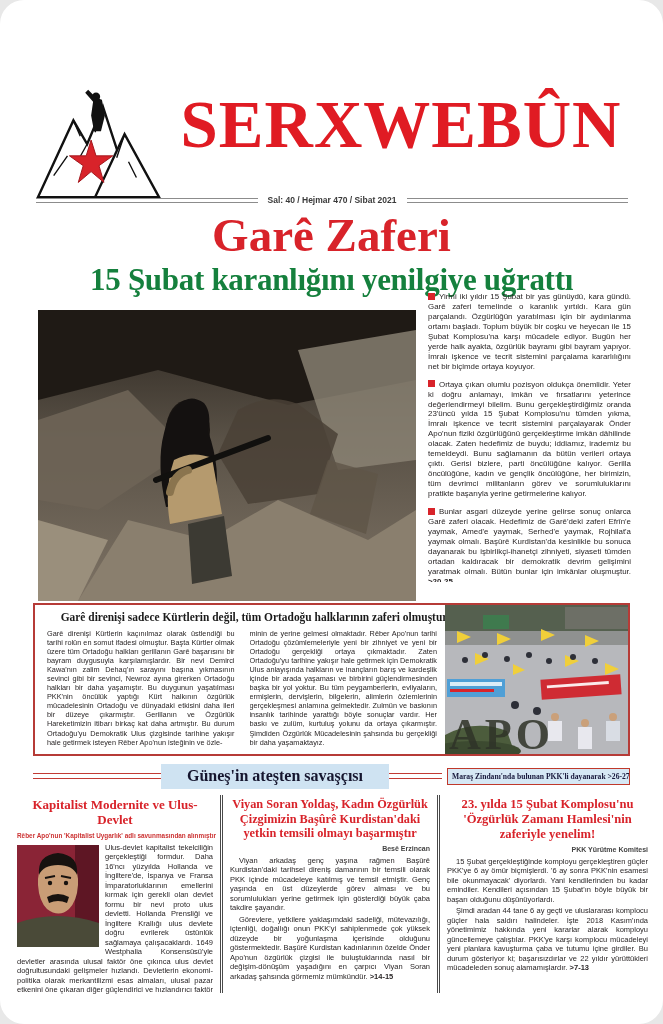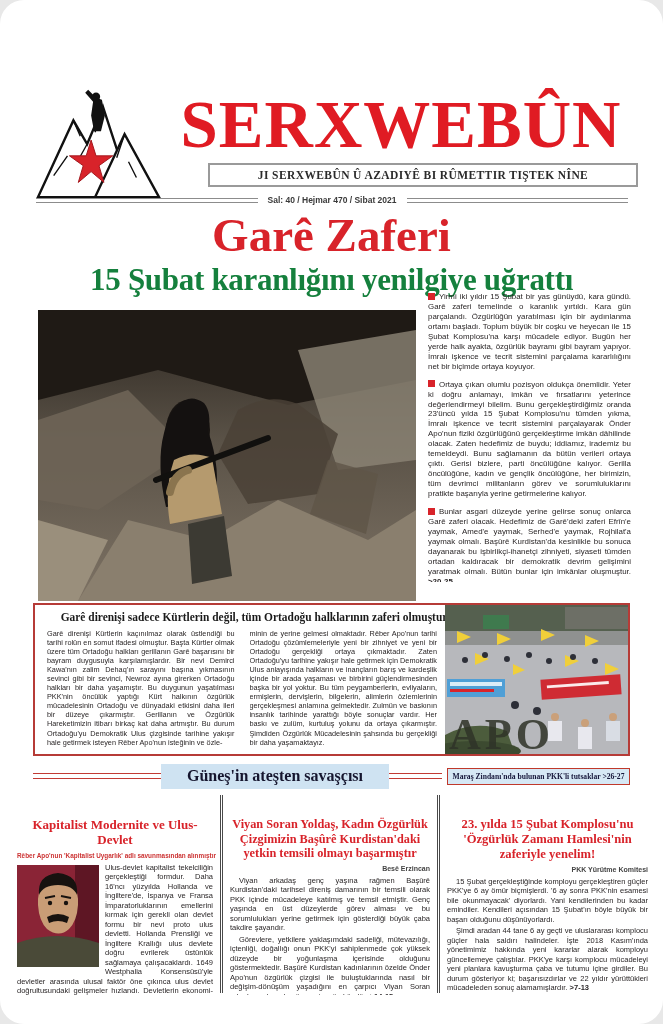--- a/index.html
+++ b/index.html
@@ -72,21 +72,21 @@
     background:#cfe3f2; padding:3px 26px 4px 26px; white-space:nowrap;
     font-family:"Liberation Serif", serif; font-weight:bold; font-size:16px; color:#15152e;
   }
   .caption-box {
     width:183px; background:#d6e8f5; border:1.5px solid #c0392b; padding:3px 4px;
     font-family:"Liberation Serif", serif; font-weight:bold; font-size:7.6px;
     color:#16163a; text-align:center; white-space:nowrap; overflow:hidden;
   }
   
   .articles { position:absolute; left:10px; top:793px; width:645px; height:202px; display:flex; }
-  .art-col { padding:2px 7px; overflow:hidden;margin-top:20px; }
+  .art-col { padding:2px 7px; overflow:hidden; }
   .art-1 { width:212px; } .art-2 { width:216px; } .art-3 { width:217px; }
   .divider { width:0; border-left:3px double #4a4a4a; margin:2px 0; }
   .art-title {
     font-family:"Liberation Serif", serif; font-weight:bold; color:#d8232a;
     text-align:center; line-height:1.18; margin:2px 0 4px 0;
   }
   .t1 { font-size:13px; padding:0 14px; }
   .t2 { font-size:12.3px;text-align:center; }
   .t3 { font-size:12.6px; padding:0 6px; }
   .art-byline-c { font-size:6.4px; font-weight:bold; color:#c33; text-align:center; margin-bottom:4px; white-space:nowrap; }
@@ -102,21 +102,20 @@
 
   <svg class="logo" viewBox="0 0 130 118">
     <path d="M4 112 L40 34 L54 58 L70 20 L100 112 Z" fill="#ffffff" stroke="#111" stroke-width="2.4"></path>
     <path d="M62 112 L92 48 L127 112 Z" fill="#ffffff" stroke="#111" stroke-width="2.4"></path>
     <path d="M40 34 L47 50 M54 58 L44 76 M70 20 L62 46 M92 48 L84 72 M20 90 L34 70 M104 92 L96 76" stroke="#111" stroke-width="1.4" fill="none"></path>
     <polygon points="58,54 63,70 80,70 66,80 71,97 58,86 45,97 50,80 36,70 53,70" fill="#d8232a" stroke="#a3161c" stroke-width="1"></polygon>
     <circle cx="63" cy="10" r="4.2" fill="#111"></circle>
     <path d="M60 15 l-8 -9 3 -3 8 8 6 2 3 16 -4 16 -7 0 -3 -16 z" fill="#111"></path>
   </svg>
   <div class="masthead-title">SERXWEBÛN</div>
-  <div class="tagline-box">JI SERXWEBÛN Û AZADIYÊ BI RÛMETTIR TIŞTEK NÎNE</div>
   <div class="issue-row">
     <div class="issue-rule"></div>
     <div class="issue-text">Sal: 40 / Hejmar 470 / Sibat 2021</div>
     <div class="issue-rule"></div>
   </div>
 
   <div class="kicker">Garê Zaferi</div>
   <div class="headline">15 Şubat karanlığını yenilgiye uğrattı</div>
 
   <div class="photo-main">
@@ -209,21 +208,21 @@
       <div class="apo-overlay">APO</div>
     </div>
   </div>
 
   <div class="banner-row">
     <div class="redline rl-a"></div>
     <div class="banner-title">Güneş'in ateşten savaşçısı</div>
     <div class="redline" style="flex:1;"></div>
     <div class="redline rl-b"></div>
     <div class="caption-box">
-      <span>Maraş Zindanı'nda bulunan PKK'li tutsaklar</span>
+      <span>Maraş Zindanı'nda bulunan PKK'li dayanarak</span>
       <span>&gt;26-27</span>
     </div>
   </div>
 
   <div class="articles">
 
     <div class="art-col art-1">
       <div class="art-title t1">Kapitalist Modernite ve Ulus-Devlet</div>
       <div class="art-byline-c">Rêber Apo'nun 'Kapitalist Uygarlık' adlı savunmasından alınmıştır</div>
       <div class="art-body">

